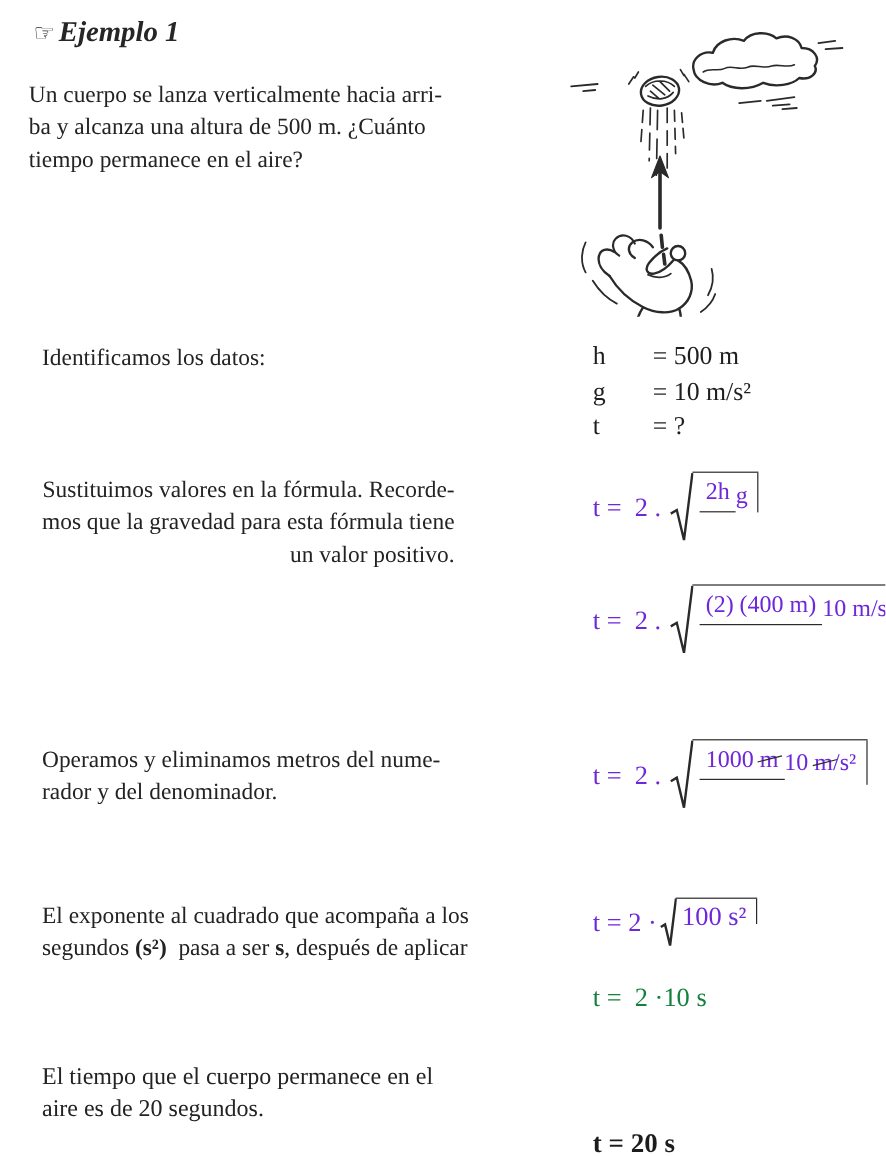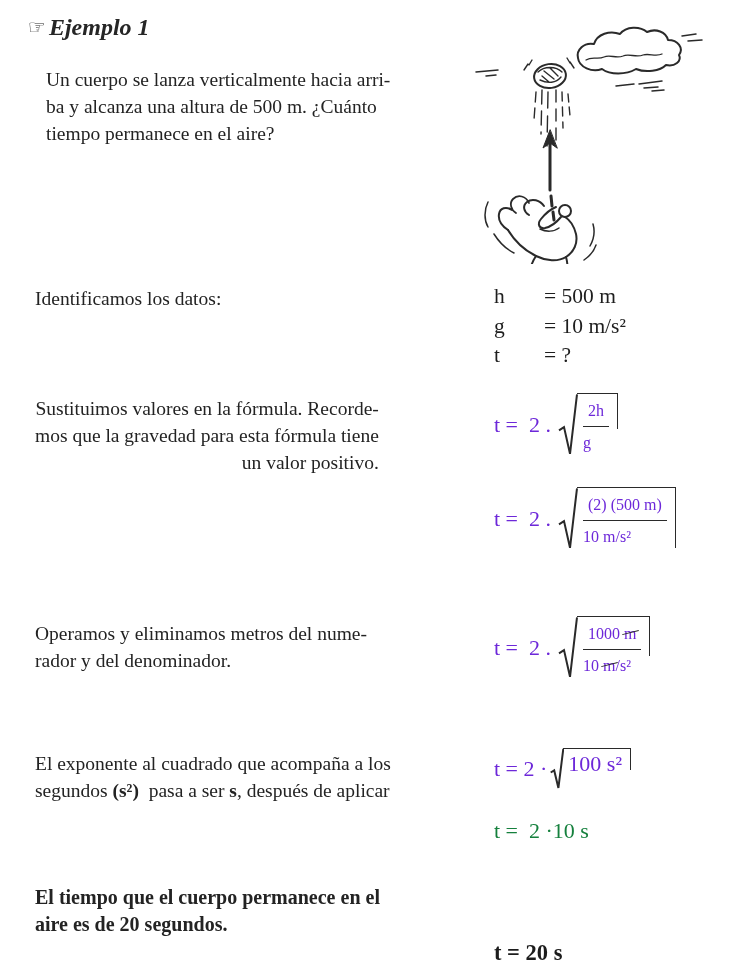--- a/index.html
+++ b/index.html
@@ -11,40 +11,40 @@
 
   
   .title { left:28px; top:14px; display:flex; align-items:center; gap:3px;
            font-weight:bold; font-style:italic; font-size:24px; color:#262626; }
   .pointer { font-family:"DejaVu Sans", sans-serif; font-style:normal;
              font-weight:normal; font-size:20px; position:relative; top:-1px; }
 
   
   .para { font-size:19.5px; line-height:27px; color:#232323; }
   .para .line { white-space:pre; }
-  .bold { font-weight:bold; }
+  .bold { font-weight:normal; }
   .b { font-weight:bold; }
 
   
   .datarows { font-size:21.5px; line-height:29.5px; }
   .datarow { display:flex; }
   .datarow .sym { width:50px; }
   .datarow .val { white-space:pre; }
 
   
   .formula { display:flex; align-items:center; font-size:22px; color:#6d28d9; }
   .prefix { white-space:pre; }
   .radical { display:flex; align-items:stretch; margin-left:7px; }
   .radical svg.radsign { display:block; align-self:stretch; }
   .radicand { border-top:1.7px solid #2a2a2a; position:relative;
               padding:3px 9px 1px 6px; margin-left:-1px; }
   .radicand::after { content:""; position:absolute; top:0; right:0;
               height:var(--tick,60%); border-right:1.7px solid #2a2a2a; }
-  .frac { display:flex; flex-direction:column; align-items:flex-start;
-          text-align:center; font-size:16px; line-height:27px; }
+  .frac { display:flex; flex-direction:row; align-items:center;
+          text-align:center; font-size:20px; line-height:27px; }
   .frac .num { border-bottom:1.7px solid #2a2a2a; padding:0 5px 2px; white-space:pre; }
   .frac .den { padding-top:2px; white-space:pre; }
   .rad-simple { font-size:22px; padding:2px 9px 1px 5px; white-space:pre; }
 
   .cancel { position:relative; display:inline-block; }
   .cancel::after { content:""; position:absolute; left:-2px; top:46%;
                    width:calc(100% + 5px); border-top:1.6px solid #2a2a2a;
                    transform:rotate(-14deg); }
 
   .plainformula { font-size:22px; white-space:pre; color:#15803d; }
@@ -55,21 +55,21 @@
 </head>
 <body>
 
 <div class="page">
 
   <div class="abs title">
     <span class="pointer">☞</span>
     <span>Ejemplo 1</span>
   </div>
 
-  <div class="abs para" style="left:46px; top:66px;">
+  <div class="abs para" style="left:24px; top:66px;">
     <div class="line">Un cuerpo se lanza verticalmente hacia arri-</div>
     <div class="line">ba y alcanza una altura de 500 m. ¿Cuánto</div>
     <div class="line">tiempo permanece en el aire?</div>
   </div>
 
   <div class="abs illus">
     <svg viewBox="0 0 255 240" width="255" height="240">
       <g fill="none" stroke="#2a2a2a" stroke-width="2" stroke-linecap="round" stroke-linejoin="round">
         <g>
           <path d="M112,34 C110,26 118,18 128,20 C131,10 144,6 154,10 C160,2 174,2 181,8 C190,4 200,8 202,16 C212,16 218,24 213,31 C216,37 209,43 200,41 C194,47 180,49 170,45 C160,51 144,51 136,45 C126,49 113,43 112,34 Z" fill="#ffffff"></path>
@@ -155,21 +155,21 @@
   </div>
 
   <div class="abs formula" style="left:494px; top:487px;">
     <span class="prefix">t =  2 .</span>
     <span class="radical">
       <svg class="radsign" viewBox="0 0 20 60" preserveAspectRatio="none" width="20">
         <path d="M1 35 L6 32 L12 57 L19 1.2" stroke="#2a2a2a" stroke-width="2" fill="none" vector-effect="non-scaling-stroke"></path>
       </svg>
       <span class="radicand" style="--tick:96%;">
         <span class="frac">
-          <span class="num">(2) (500 m)</span>
+          <span class="num">(2) (400 m)</span>
           <span class="den">10 m/s²</span>
         </span>
       </span>
     </span>
   </div>
 
   <div class="abs para" style="left:35px; top:620px;">
     <div class="line">Operamos y eliminamos metros del nume-</div>
     <div class="line">rador y del denominador.</div>
   </div>

